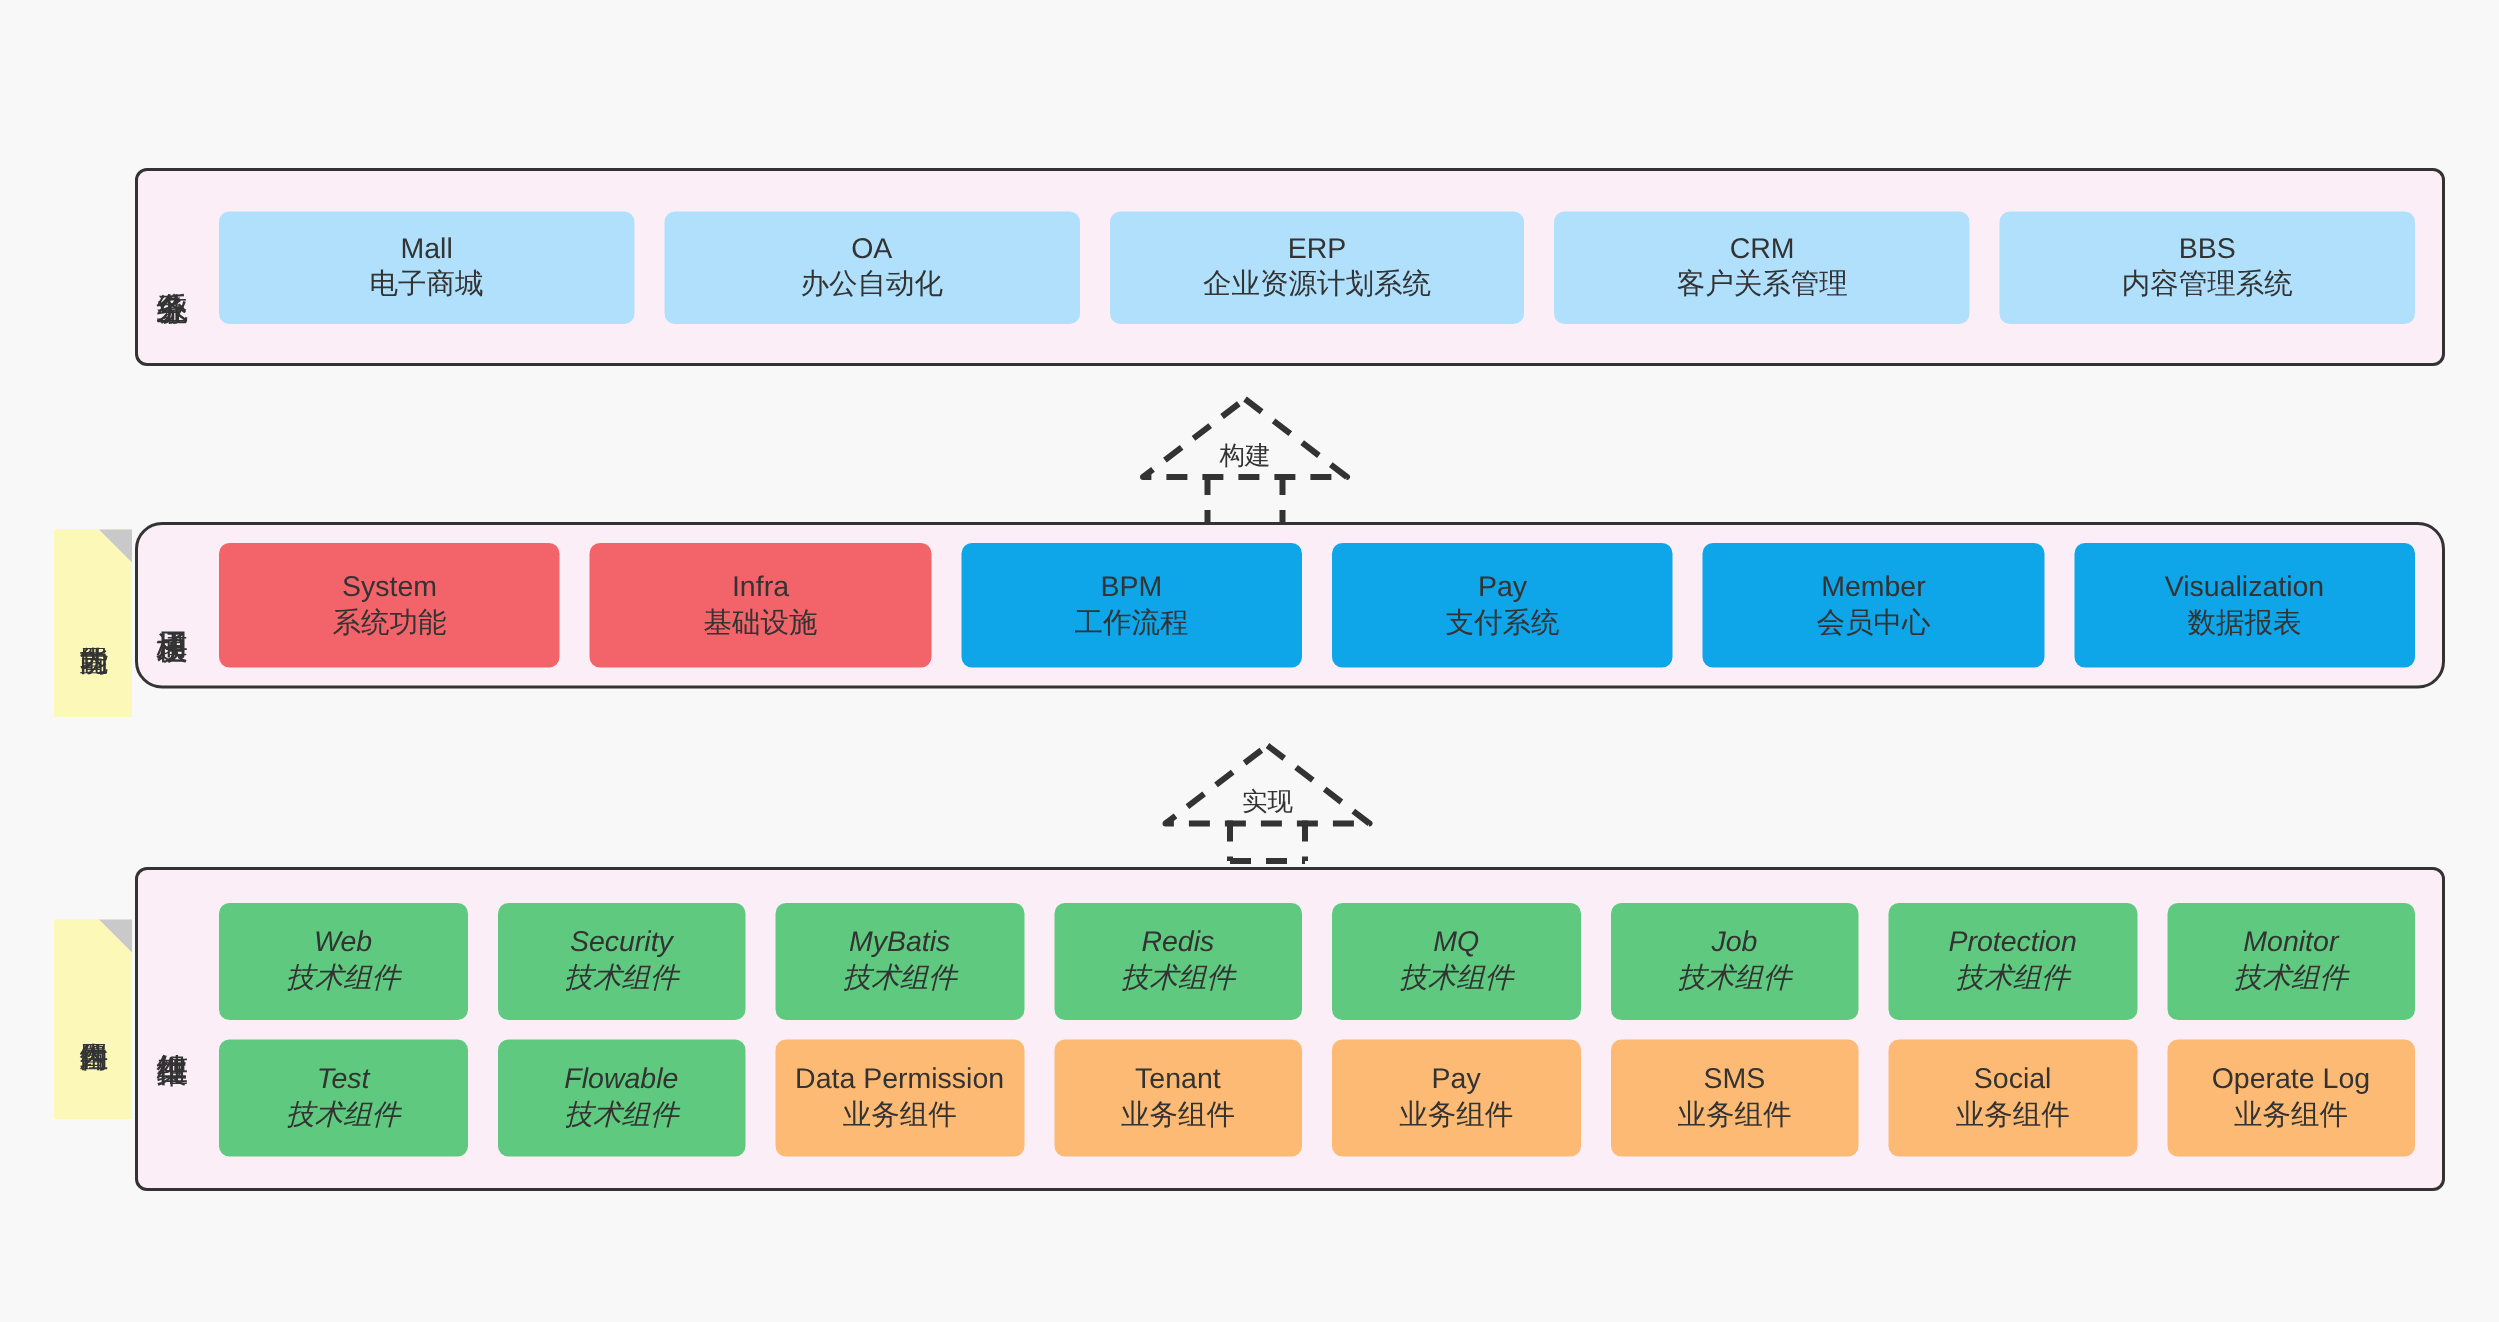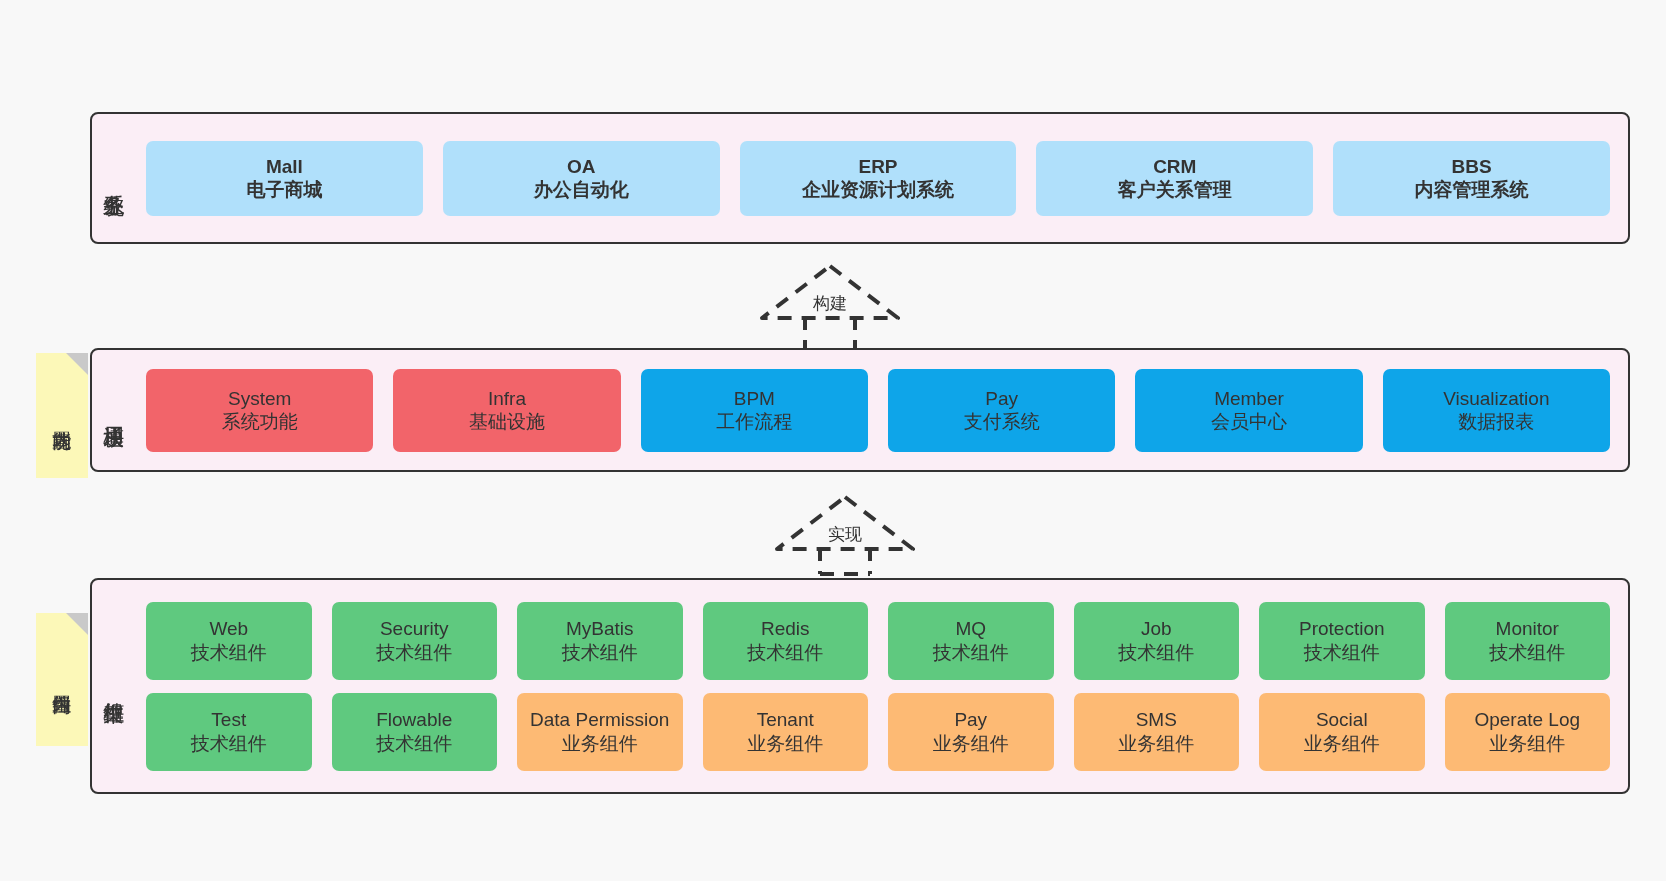--- a/index.html
+++ b/index.html
@@ -79,24 +79,24 @@
     padding: 4px 6px;
     user-select: none;
   }
   .node .ln { display: block; }
   .node .ln-en { font-size: 19px; }
   .node .ln-cn { font-size: 19px; }
 
   .node.blue       { background: #b0e0fb; }
   .node.red        { background: #f2646a; }
   .node.pink       { background: #0ea5e9; }
-  .node.green      { background: #5fc97f; }
+  .node.green      { background: #5fc97f; font-style: italic; }
   .node.green-lite { background: #fdba74; }
 
-  .biz .node   { height: 75px; font-weight: bold; }
+  .biz .node   { height: 75px; }
   .mod .node   { height: 83px; }
   .fw .node    { height: 78px; }
 
   
   .note {
     position: absolute;
     box-sizing: border-box;
     width: 52px;
     background: #fcf8b8;
     color: #333333;
@@ -181,21 +181,21 @@
 
       <path d="M50,58 L50,98 M100,58 L100,98 M50,98 L100,98" fill="none" stroke="#333333" stroke-width="4" stroke-dasharray="14,10"></path>
     </svg>
     <div class="arrow-label">构建</div>
   </div>
 
   <div class="note" style="left:36px; top:353px; height:125px;">
     <span>内置功能</span>
   </div>
 
-  <div class="layer mod" id="layer-module" style="left:90px; top:348px; width:1540px; height:124px;">
+  <div class="layer mod" id="layer-module" style="left:90px; top:348px; width:1540px; height:111px;border-radius:18px;">
     <div class="layer-title">通用模块</div>
     <div class="layer-body">
       <div class="row" id="mod-row">
           <div class="node red">
             <span class="ln ln-en">System</span>
             <span class="ln ln-cn">系统功能</span>
           </div>
           <div class="node red">
             <span class="ln ln-en">Infra</span>
             <span class="ln ln-cn">基础设施</span>

